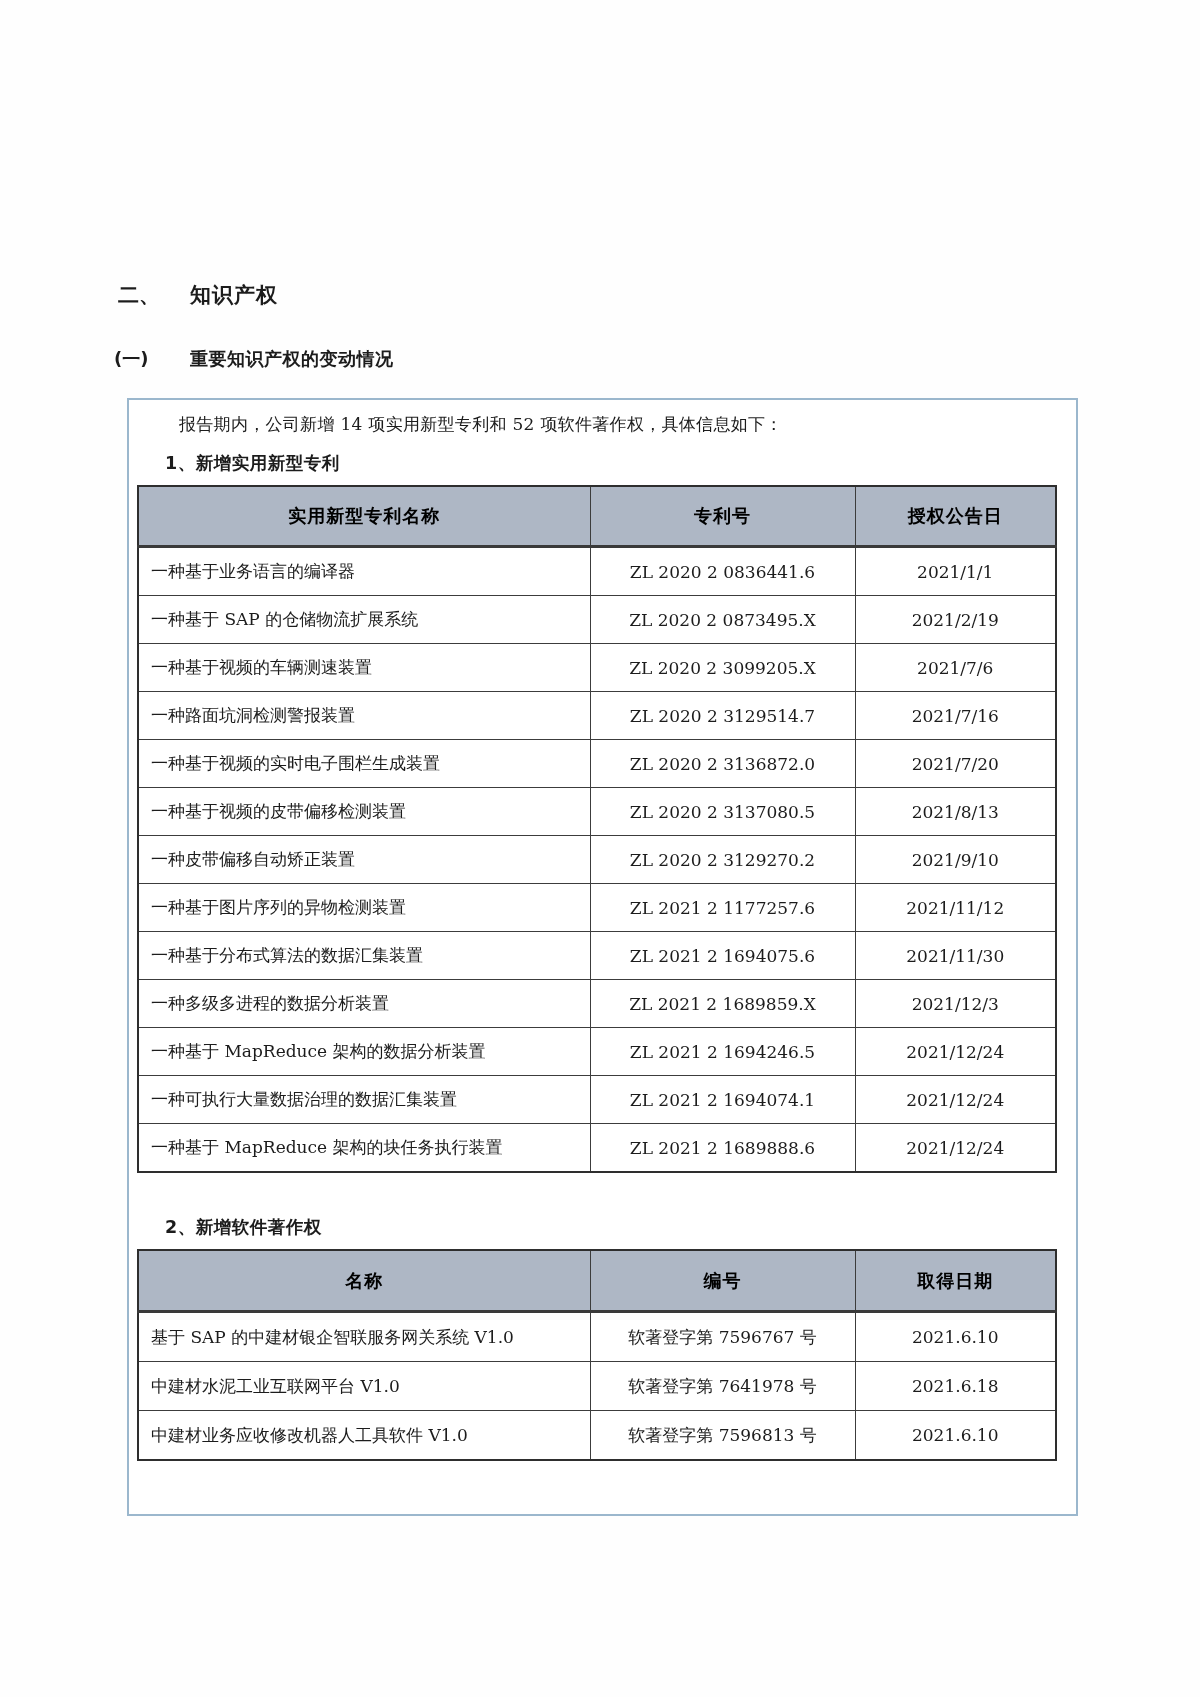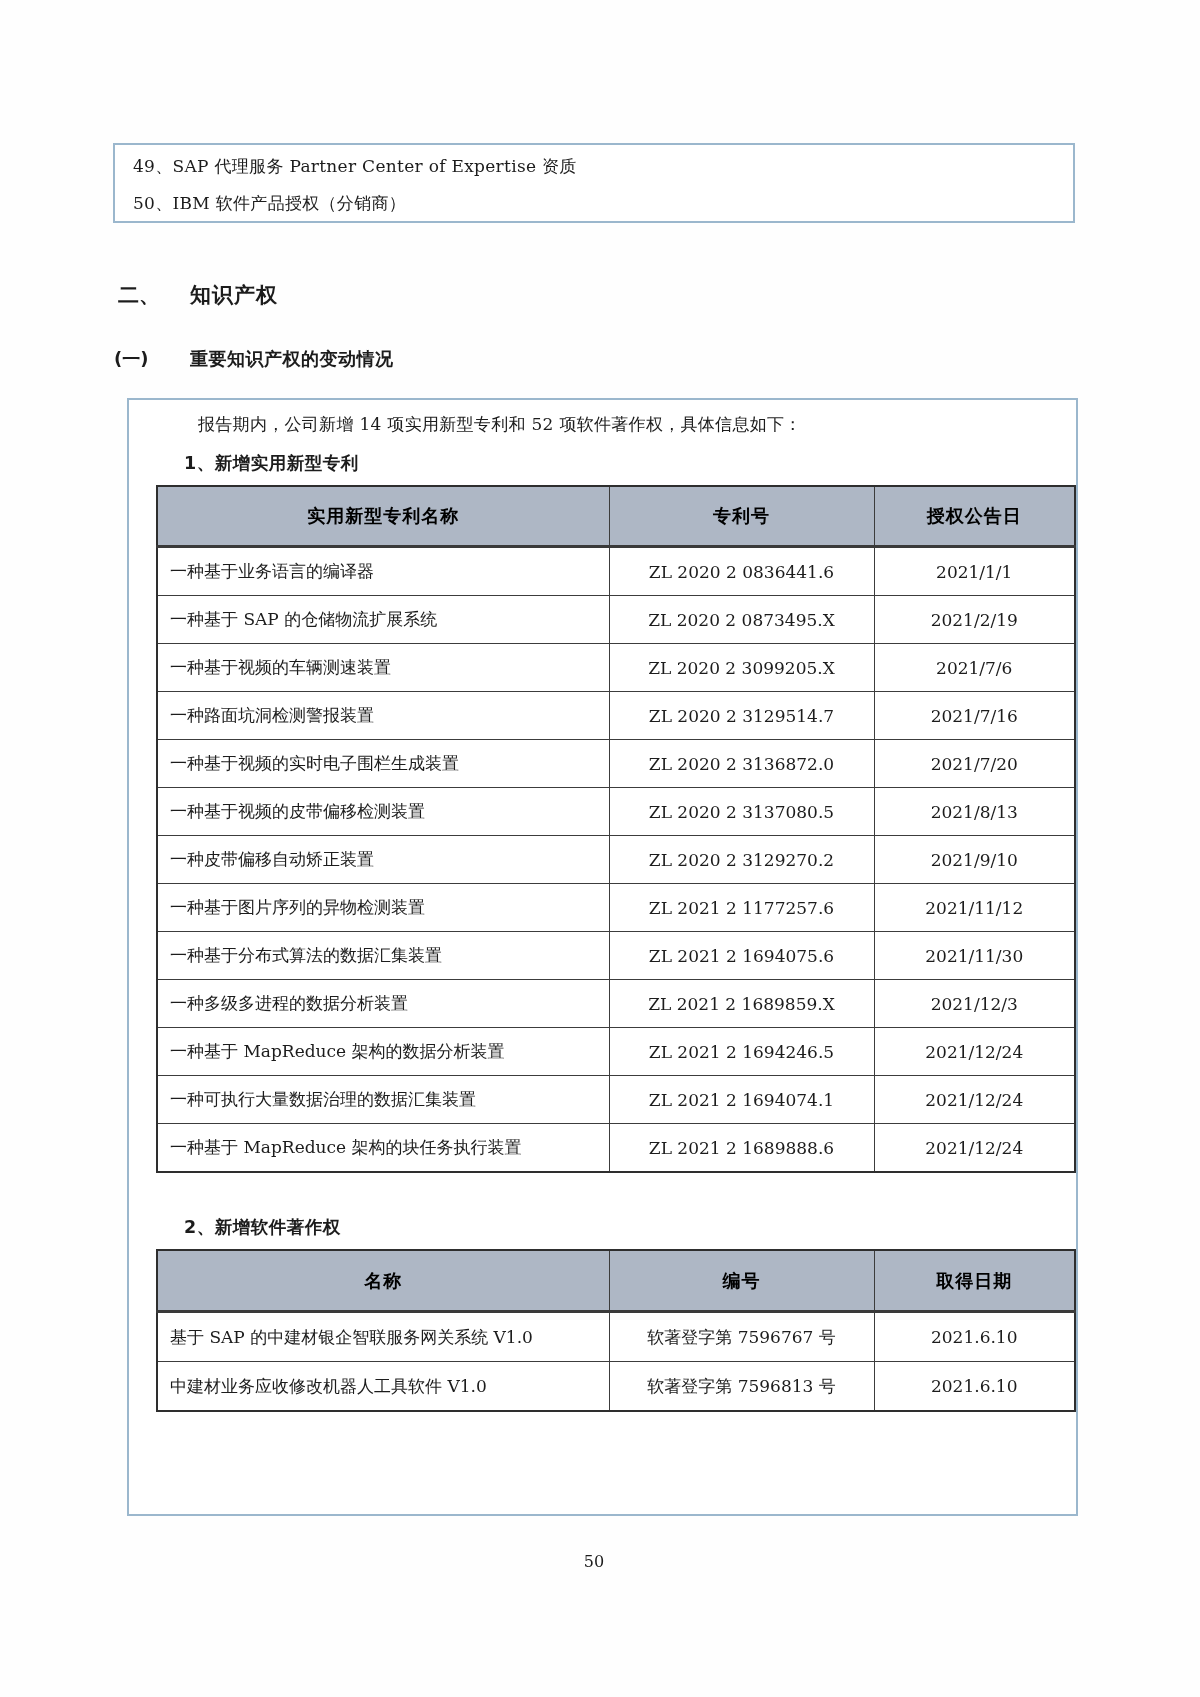--- a/index.html
+++ b/index.html
@@ -19,21 +19,21 @@
   
   .h-num, .h-title { position:absolute; font-family:"DejaVu Sans","Liberation Sans",sans-serif; font-weight:bold; white-space:nowrap; }
   .sec-num   { top:281px; left:118px; font-size:21px; }
   .sec-title { top:281px; left:190px; font-size:21px; letter-spacing:1px; }
   .sub-num   { top:347px; left:114px; font-size:18px; }
   .sub-title { top:347px; left:190px; font-size:18px; letter-spacing:0.5px; }
 
   
   .mainbox {
     position:absolute; left:127px; top:398px; width:951px; height:1118px;
-    border:2px solid #9bb7cd; box-sizing:border-box; background:#ffffff;padding-left:19px;
+    border:2px solid #9bb7cd; box-sizing:border-box; background:#ffffff;
   }
   .intro { margin:13px 20px 0 50px; font-size:17px; letter-spacing:0.3px; }
   .tcaption {
     font-family:"DejaVu Sans","Liberation Sans",sans-serif; font-weight:bold;
     font-size:17.5px; margin:15px 0 10px 36px; letter-spacing:0.5px;
   }
   .tcaption.second { margin-top:42px; }
 
   table { border-collapse:collapse; table-layout:fixed; margin-left:8px; border:2px solid #2e2e2e; }
   col.c-name { width:452px; } col.c-no { width:265px; } col.c-date { width:201px; }
@@ -51,24 +51,20 @@
   .pagenum {
     position:absolute; top:1552px; left:113px; width:962px;
     text-align:center; font-size:16px;
   }
 </style>
 </head>
 <body>
 
 <div class="page">
 
-  <div class="topbox">
-    <div class="item">49、SAP 代理服务 Partner Center of Expertise 资质</div>
-    <div class="item">50、IBM 软件产品授权（分销商）</div>
-  </div>
 
   <div class="h-num sec-num">二、</div>
   <div class="h-title sec-title">知识产权</div>
 
   <div class="h-num sub-num">(一)</div>
   <div class="h-title sub-title">重要知识产权的变动情况</div>
 
   <div class="mainbox">
     <div class="intro">报告期内，公司新增 14 项实用新型专利和 52 项软件著作权，具体信息如下：</div>
 
@@ -169,22 +165,26 @@
           <th>取得日期</th>
         </tr>
       </thead>
       <tbody>
         <tr>
             <td class="name">基于 SAP 的中建材银企智联服务网关系统 V1.0</td>
             <td class="num">软著登字第 7596767 号</td>
             <td class="date">2021.6.10</td>
           </tr>
         <tr>
+            <td class="name">中建材水泥工业互联网平台 V1.0</td>
+            <td class="num">软著登字第 7641978 号</td>
+            <td class="date">2021.6.18</td>
+          </tr>
+        <tr>
             <td class="name">中建材业务应收修改机器人工具软件 V1.0</td>
             <td class="num">软著登字第 7596813 号</td>
             <td class="date">2021.6.10</td>
           </tr>
       </tbody>
     </table>
   </div>
 
-  <div class="pagenum">50</div>
 </div>
 
 </body></html>

